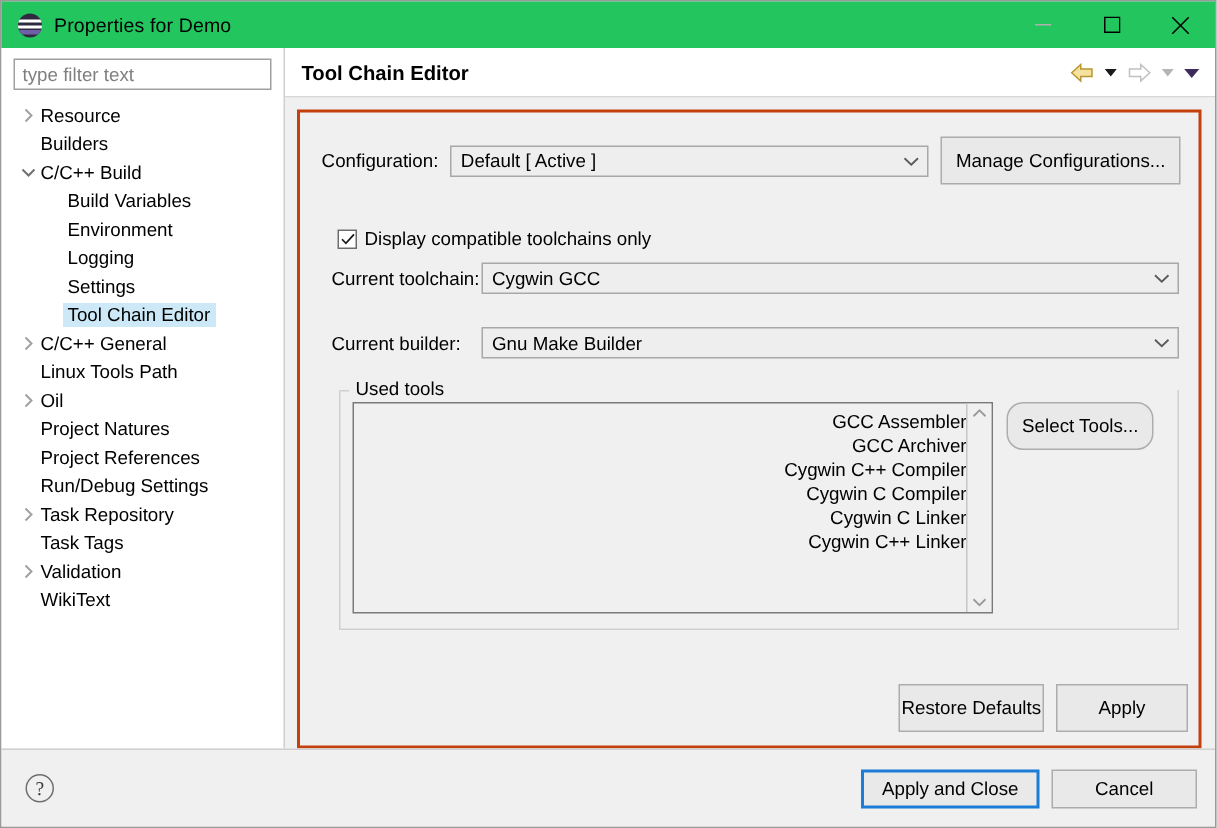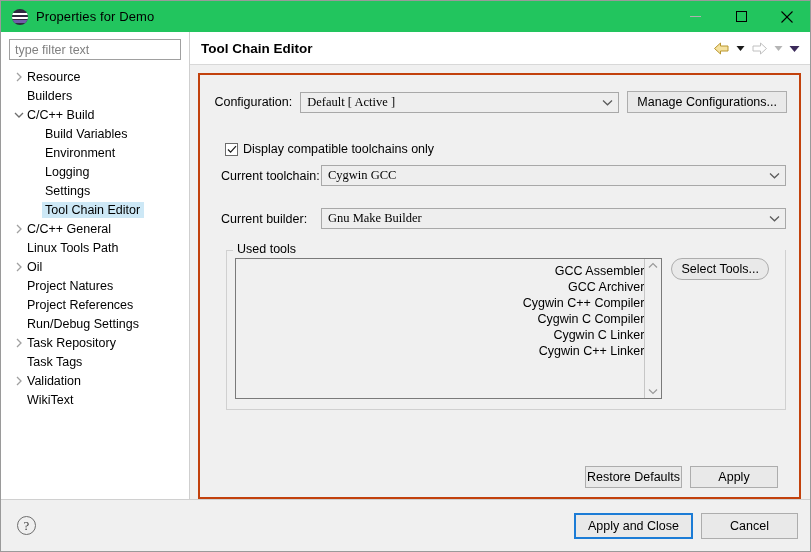--- a/index.html
+++ b/index.html
@@ -144,30 +144,29 @@
   .config-row { margin-top: 4px; }
   .config-label { width: 96px; text-align: right; padding-right: 8px; }
   .combo {
     height: 21px;
     border: 1px solid #a8a8a8;
     background: #eeeeee;
     display: flex; align-items: center;
     padding: 0 2px 0 6px;
     font-size: 12.5px;
     position: relative;
-    font-family: Liberation Serif, serif;
   }
   .combo .combo-text { flex: 1; white-space: nowrap; overflow: hidden; }
   .combo .chev {
     width: 17px; display: flex; align-items: center; justify-content: center;
     color: #4a4a4a;
   }
   .combo.config { width: 349px; }
   .btn {
-    height: 22px;
+    height: 32px;
     border: 1px solid #adadad;
     background: #e9e9e9;
     font-family: "Liberation Sans", sans-serif;
     font-size: 12.5px;
     color: #000;
     padding: 0 9px;
     display: flex; align-items: center; justify-content: center;
     white-space: nowrap;
   }
   .manage-btn { margin-left: 8px; }
@@ -235,21 +234,21 @@
     background: #f0f0f0;
     display: flex; flex-direction: column; justify-content: space-between;
     align-items: center;
     padding: 3px 0;
   }
   .scroll-arrow { color: #9a9a9a; display: flex; }
   .select-tools-btn { margin-left: 9px; align-self: flex-start; border-radius: 11px; }
 
   
   .bottom-btns {
-    position: absolute; right: 21px; bottom: 9px;
+    position: absolute; right: 7px; bottom: 9px;
     display: flex; gap: 8px;
   }
   .btn.restore { width: 97px; }
   .btn.apply { width: 88px; }
 
   
   .footer {
     height: 52px; min-height: 52px;
     background: #f0f0f0;
     border-top: 1px solid #d0d0d0;

